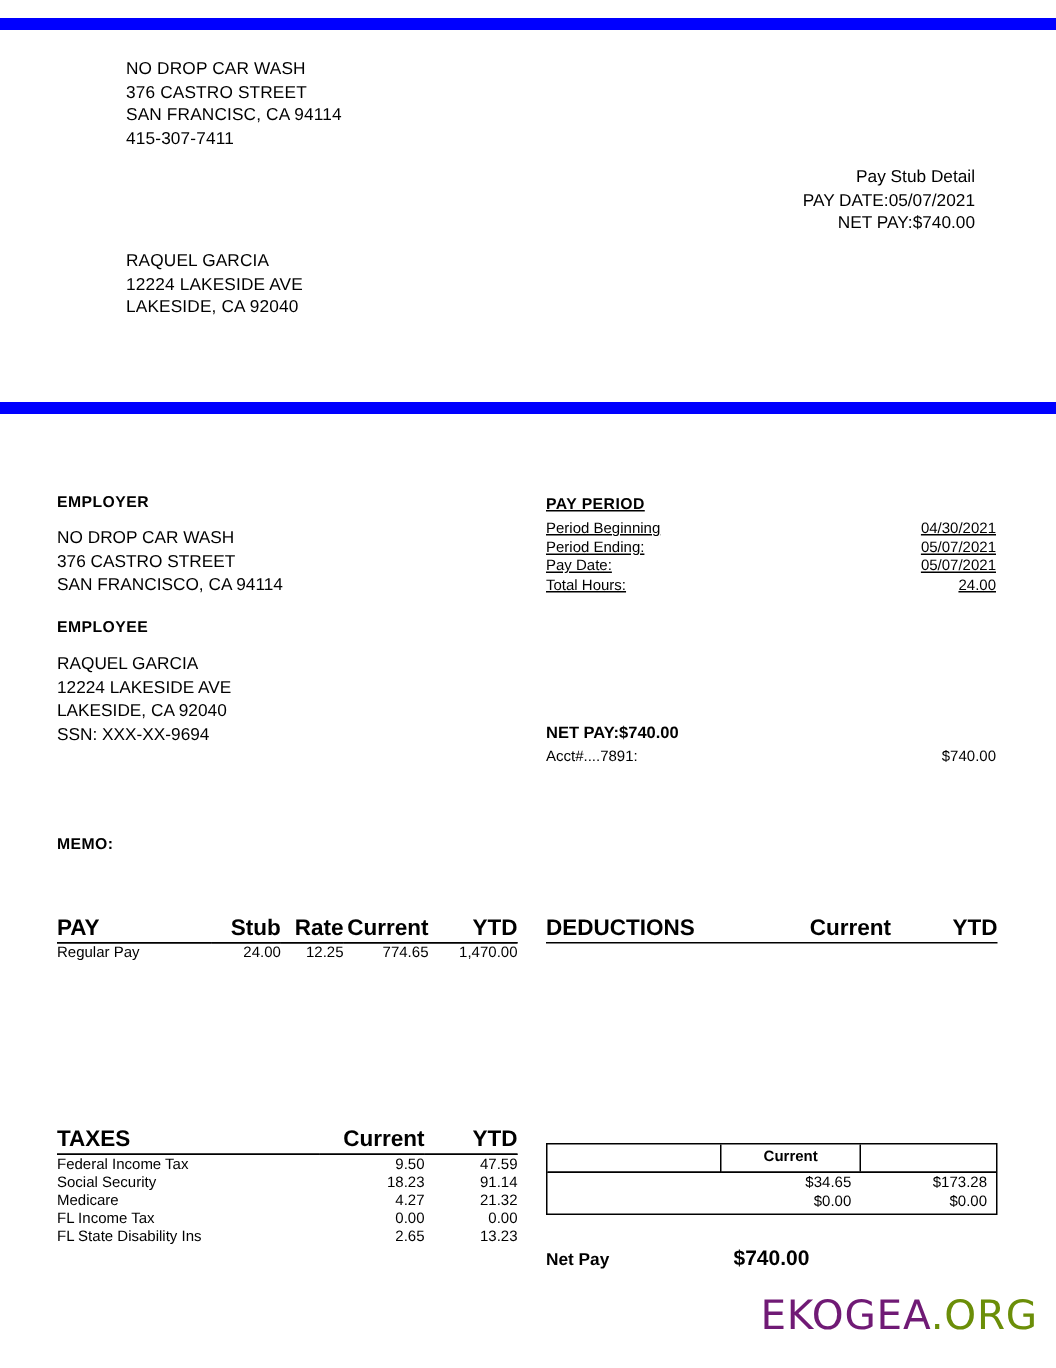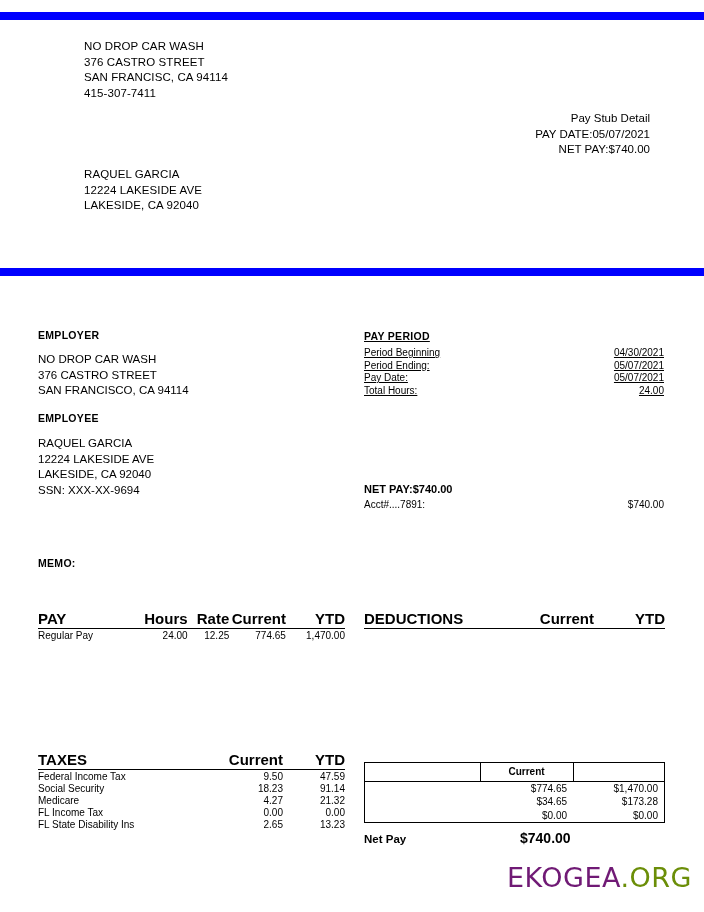--- a/index.html
+++ b/index.html
@@ -164,21 +164,21 @@
 
   #net-pay-footer {
     position: absolute;
     left: 364px;
     top: 830px;
     width: 301px;
     display: flex;
     align-items: baseline;
     font-weight: bold;
   }
-  #net-pay-footer-label { font-size: 11.5px; width: 156px; }
+  #net-pay-footer-label { font-size: 11.5px; width: 125px; }
   #net-pay-footer-value { font-size: 14px; }
 
   
   #watermark {
     position: absolute;
     right: 12px;
     top: 862px;
     font-size: 27px;
     letter-spacing: 0.5px;
     font-family: "DejaVu Sans", sans-serif;
@@ -258,21 +258,21 @@
   <div id="net-pay-acct">
     <span>Acct#....7891:</span>
     <span>$740.00</span>
   </div>
 </div>
 
 <table class="data-table" id="pay-table">
   <thead>
     <tr>
       <th class="col-label w-desc">PAY</th>
-      <th class="col-num w-hours">Hours</th>
+      <th class="col-num w-hours">Stub</th>
       <th class="col-num w-rate">Rate</th>
       <th class="col-num w-cur">Current</th>
       <th class="col-num w-ytd">YTD</th>
     </tr>
   </thead>
   <tbody id="pay-table-body">
       <tr>
         <td class="col-label w-desc">Regular Pay</td>
         <td class="col-num w-hours">24.00</td>
         <td class="col-num w-rate">12.25</td>
@@ -333,25 +333,20 @@
 <div id="summary-box">
   <table>
     <tbody>
       <tr class="sum-head">
         <td class="head-blank cell-blank"></td>
         <td class="cell-cur">Current</td>
         <td class="head-ytd cell-ytd"></td>
       </tr>
     </tbody>
     <tbody id="summary-box-body">
-        <tr>
-          <td class="cell-blank"></td>
-          <td class="cell-cur">$774.65</td>
-          <td class="cell-ytd">$1,470.00</td>
-        </tr>
         <tr>
           <td class="cell-blank"></td>
           <td class="cell-cur">$34.65</td>
           <td class="cell-ytd">$173.28</td>
         </tr>
         <tr>
           <td class="cell-blank"></td>
           <td class="cell-cur">$0.00</td>
           <td class="cell-ytd">$0.00</td>
         </tr>

